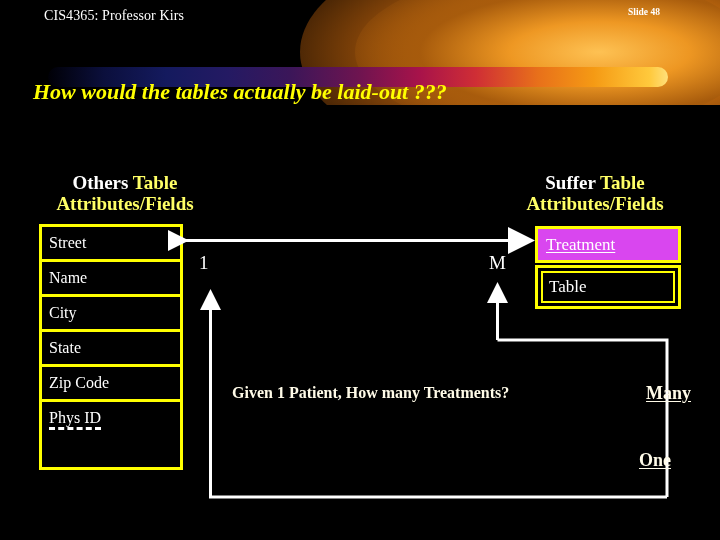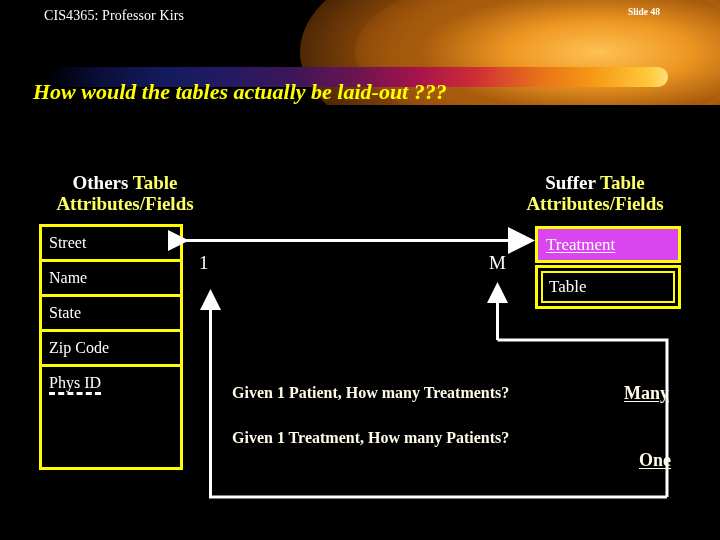--- a/index.html
+++ b/index.html
@@ -105,21 +105,21 @@
   .card{position:absolute;color:#ffffff;font-size:19px;white-space:nowrap;}
   #card-one{left:199px;top:252px;}
   #card-many{left:489px;top:252px;}
 
   
   .qa{position:absolute;color:#fffbe8;font-size:16px;font-weight:bold;white-space:nowrap;}
   #qa1{left:232px;top:384px;}
   #qa2{left:232px;top:429px;}
   .ans{position:absolute;color:#fffbe8;font-size:18px;font-weight:bold;white-space:nowrap;
        text-decoration:underline;text-underline-offset:2px;}
-  #ans1{left:624px;top:383px;text-align:right;}
+  #ans1{left:646px;top:383px;text-align:right;}
   #ans2{left:639px;top:450px;}
 
   svg.arrowlayer{position:absolute;left:0;top:0;width:720px;height:540px;pointer-events:none;}
 </style>
 </head>
 <body>
 
 <div id="slide">
 
   <div class="glow-wrap">
@@ -144,20 +144,23 @@
     <span class="y">Table</span></span>
     <span class="l2">Attributes/Fields</span>
   </div>
 
   <div class="tbl" id="patient-table">
     <div class="row">
         <span>Street</span>
       </div>
     <div class="row">
         <span>Name</span>
+      </div>
+    <div class="row">
+        <span>City</span>
       </div>
     <div class="row">
         <span>State</span>
       </div>
     <div class="row">
         <span>Zip Code</span>
       </div>
     <div class="row">
         <span class="fk">Phys ID</span>
       </div>
@@ -191,16 +194,15 @@
 
     <polyline points="210.5,292 210.5,497 667,497" fill="none" stroke="#ffffff" stroke-width="3"></polyline>
 
     <line x1="497.5" y1="340" x2="497.5" y2="285" stroke="#ffffff" stroke-width="3" marker-end="url(#ahs)"></line>
 
     <polyline points="497.5,340 667,340 667,497" fill="none" stroke="#ffffff" stroke-width="3"></polyline>
   </svg>
 
   <div class="qa" id="qa1">Given 1 Patient, How many Treatments?</div>
   <div class="ans" id="ans1">Many</div>
-  <div class="qa" id="qa2">Given 1 Treatment, How many Patients?</div>
   <div class="ans" id="ans2">One</div>
 
 </div>
 
 </body></html>

